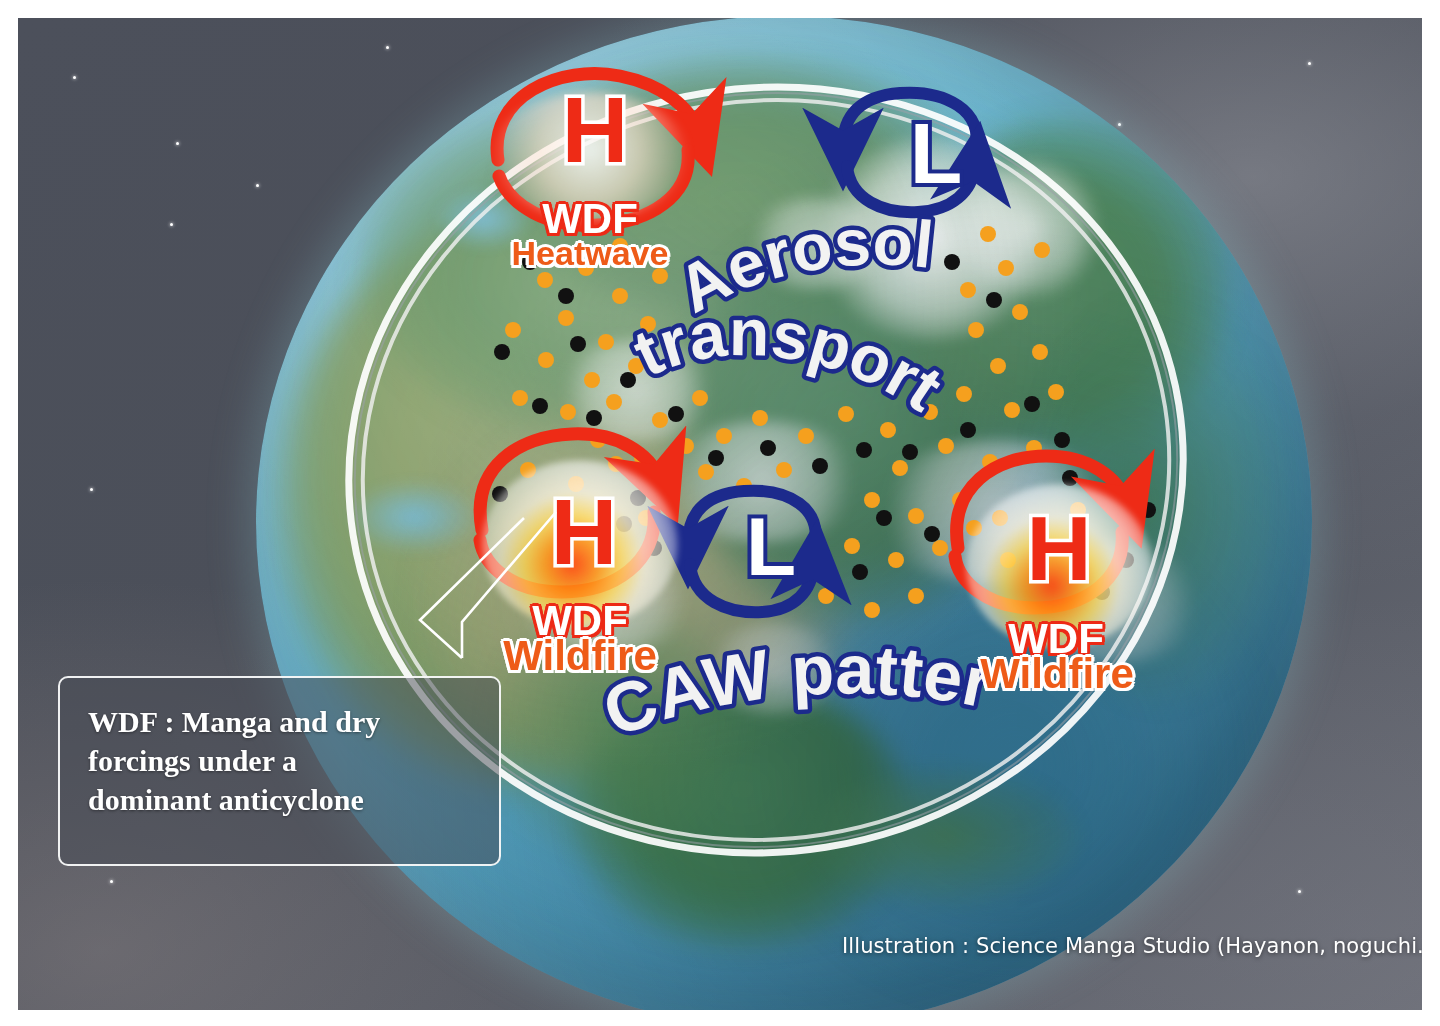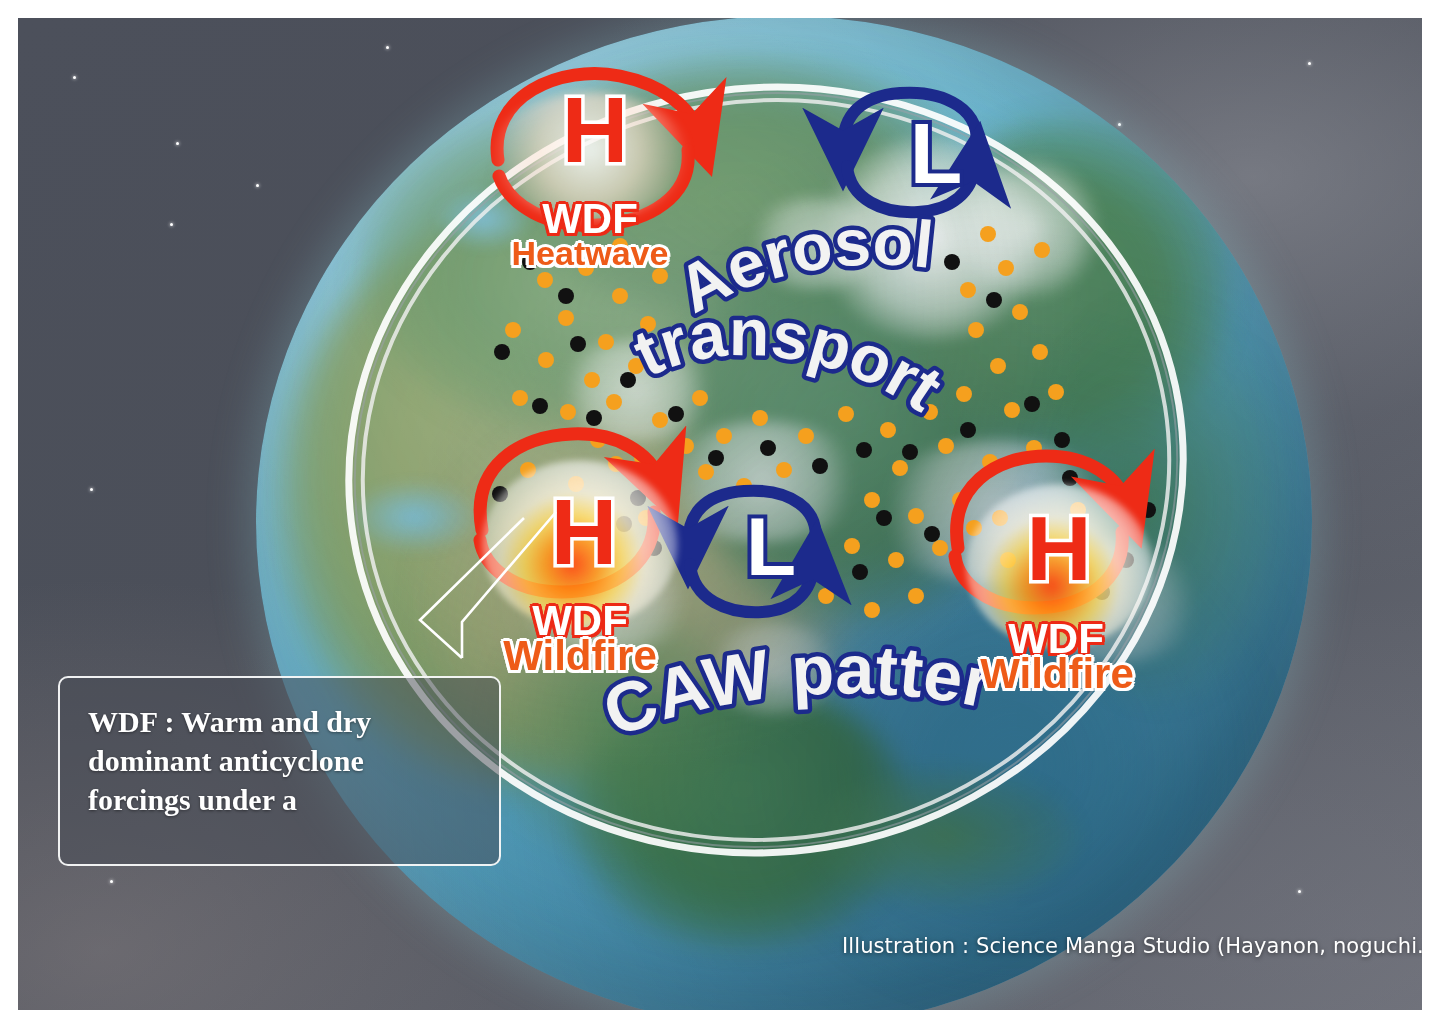--- a/index.html
+++ b/index.html
@@ -458,22 +458,22 @@
       <div class="sys-name" style="left:-6px; top:190px; width:238px; font-size:42px;">Wildfire</div>
     </div>
 
     <svg id="leaders" viewBox="0 0 1440 1026" style="left:-18px; top:-18px;">
       <path d="M462,658 L420,620 L524,518" fill="none" stroke="#ffffff" stroke-width="2.6"></path>
       <path d="M462,658 L462,622 L556,512" fill="none" stroke="#ffffff" stroke-width="2.6"></path>
     </svg>
 
     <div id="legend">
       <div id="legend-text">
-        <div>WDF : Warm and dry</div>
+        <div>WDF : Manga and dry</div>
+        <div>forcings under a</div>
         <div>dominant anticyclone</div>
-        <div>forcings under a</div>
       </div>
     </div>
 
     <div id="credit">Illustration : Science Manga Studio (Hayanon, noguchi.m 2021)</div>
 
   </div>
 </div>
 
 </body></html>

